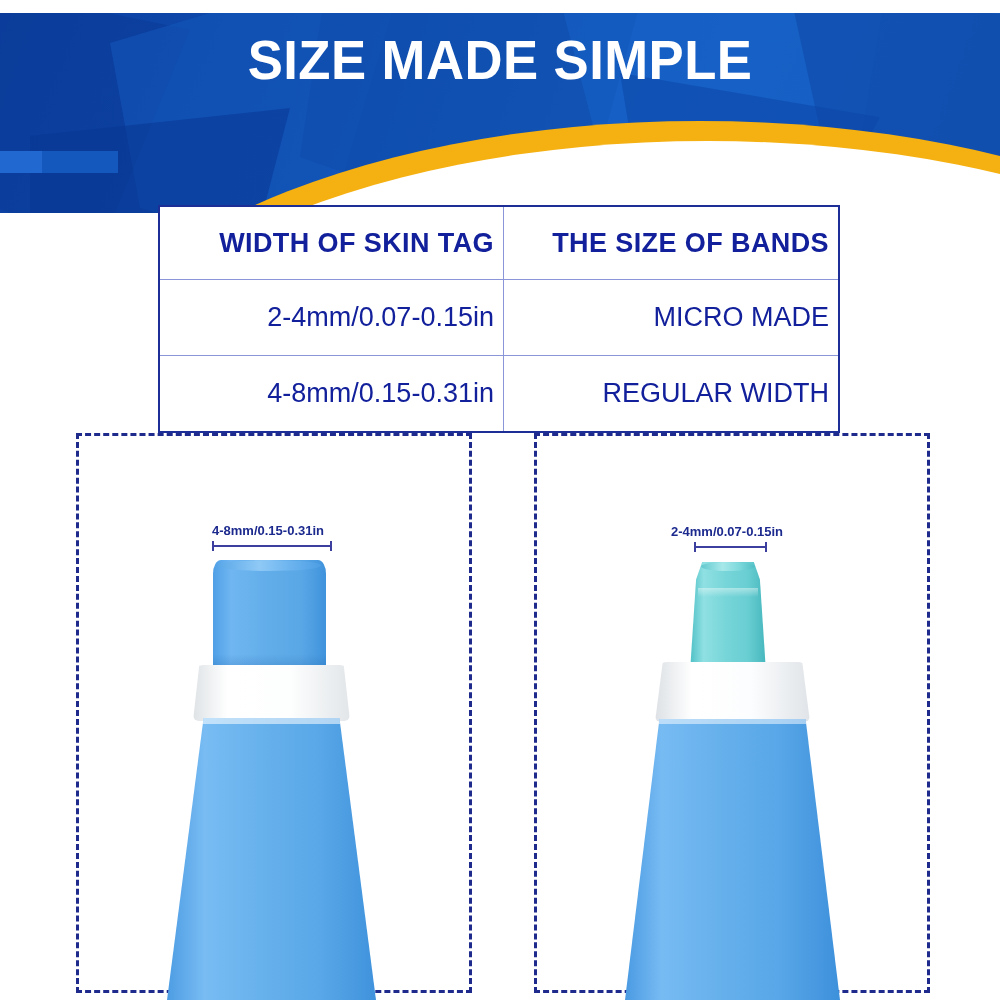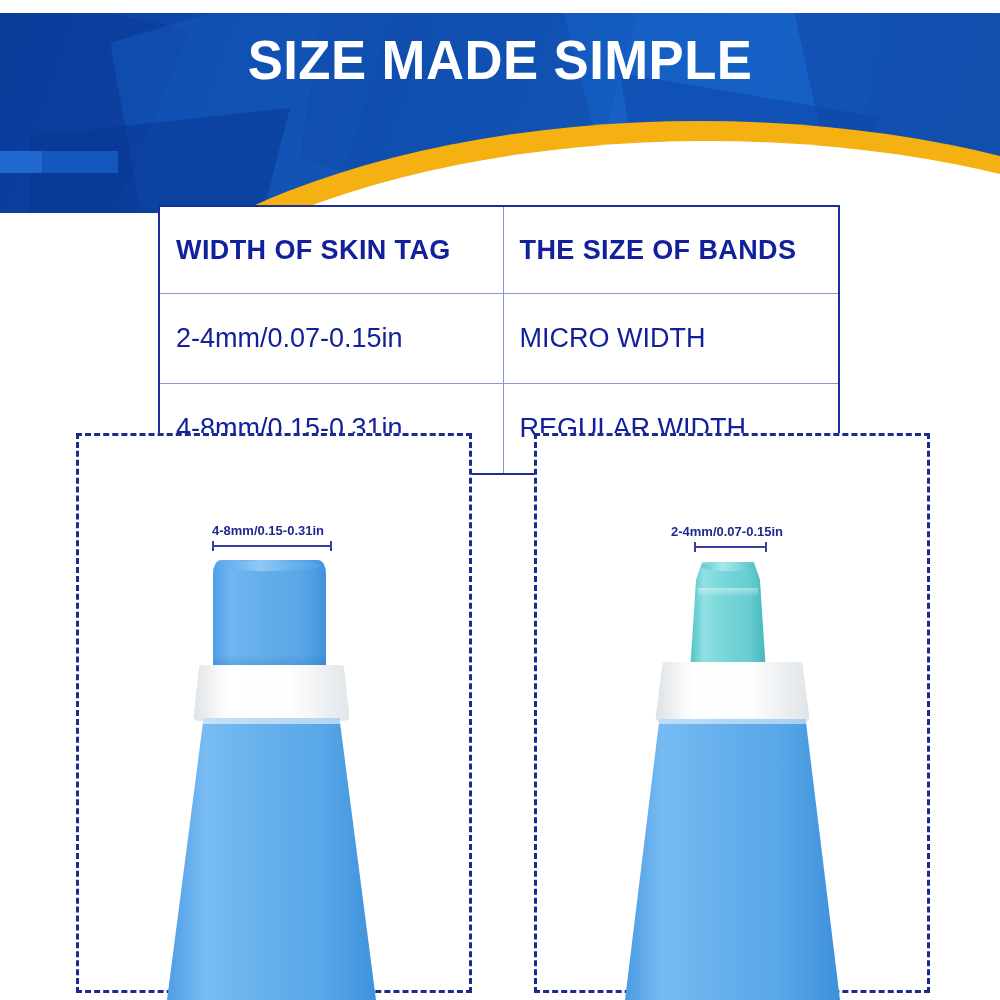--- a/index.html
+++ b/index.html
@@ -72,22 +72,22 @@
   
   .size-table{
     position:absolute;left:158px;top:205px;width:682px;
     border-collapse:collapse;
     border:2px solid #1d2f96;
     background:#ffffff;
   }
   .size-table td,.size-table th{
     border:1px solid #8a96d8;
     color:#12209b;
-    text-align:left;
-    padding:16px;
+    text-align:right;
+    padding:9px;
     font-family:"Liberation Sans Narrow","Liberation Sans",sans-serif;
   }
   .size-table th{
     height:54px;
     font-size:27px;
     font-weight:700;
     letter-spacing:.4px;
   }
   .size-table td{
     height:57px;
@@ -215,21 +215,21 @@
 </div>
 
 <table class="size-table">
   <tbody>
       <tr>
     <th class="col-a">WIDTH OF SKIN TAG</th>
     <th class="col-b">THE SIZE OF BANDS</th>
   </tr>
   <tr>
     <td>2-4mm/0.07-0.15in</td>
-    <td>MICRO WIDTH</td>
+    <td>MICRO MADE</td>
   </tr>
   <tr>
     <td>4-8mm/0.15-0.31in</td>
     <td>REGULAR WIDTH</td>
   </tr>
 </tbody>
   </table>
 
 <div class="panel panel-left"></div>
 <div class="dim-label" style="left:212px;top:523px;">4-8mm/0.15-0.31in</div>

